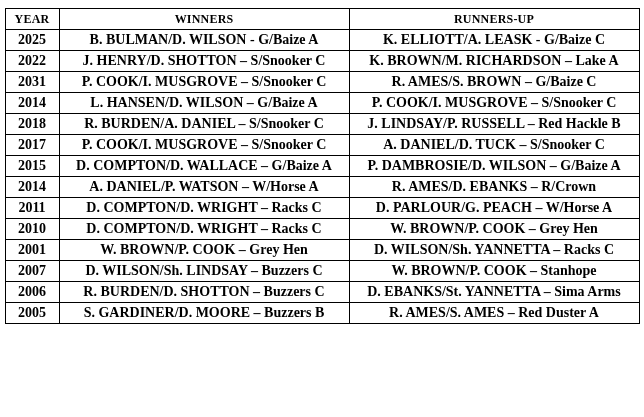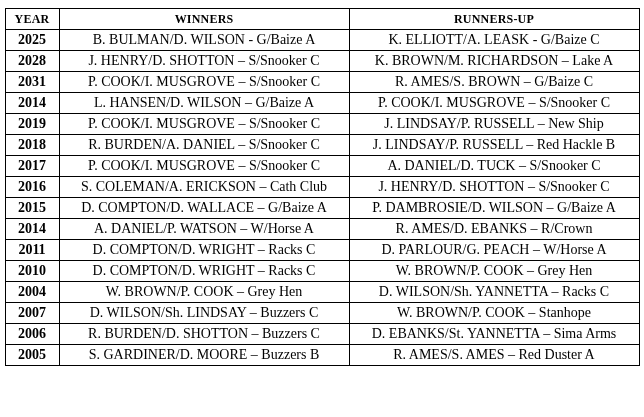--- a/index.html
+++ b/index.html
@@ -43,21 +43,21 @@
     letter-spacing: 0.2px;
     font-size: 12px;
   }
   col.c-year { width: 54px; }
   col.c-win  { width: 290px; }
   col.c-run  { width: 290px; }
   td.year {
     font-weight: bold;
   }
   td.cell {
-    font-weight: normal;
+    font-weight: bold;
     margin-top: 32px;
   }
 </style>
 </head>
 <body>
 
 <div class="sheet">
   <table class="results">
     <colgroup>
       <col class="c-year">
@@ -71,53 +71,43 @@
         <th>RUNNERS-UP</th>
       </tr>
     </thead>
     <tbody id="tbody">
         <tr>
           <td class="year">2025</td>
           <td class="cell">B. BULMAN/D. WILSON - G/Baize A</td>
           <td class="cell">K. ELLIOTT/A. LEASK - G/Baize C</td>
         </tr>
         <tr>
-          <td class="year">2028</td>
+          <td class="year">2022</td>
           <td class="cell">J. HENRY/D. SHOTTON – S/Snooker C</td>
           <td class="cell">K. BROWN/M. RICHARDSON – Lake A</td>
         </tr>
         <tr>
           <td class="year">2031</td>
           <td class="cell">P. COOK/I. MUSGROVE – S/Snooker C</td>
           <td class="cell">R. AMES/S. BROWN – G/Baize C</td>
         </tr>
         <tr>
           <td class="year">2014</td>
           <td class="cell">L. HANSEN/D. WILSON – G/Baize A</td>
           <td class="cell">P. COOK/I. MUSGROVE – S/Snooker C</td>
         </tr>
         <tr>
-          <td class="year">2019</td>
-          <td class="cell">P. COOK/I. MUSGROVE – S/Snooker C</td>
-          <td class="cell">J. LINDSAY/P. RUSSELL – New Ship</td>
-        </tr>
-        <tr>
           <td class="year">2018</td>
           <td class="cell">R. BURDEN/A. DANIEL – S/Snooker C</td>
           <td class="cell">J. LINDSAY/P. RUSSELL – Red Hackle B</td>
         </tr>
         <tr>
           <td class="year">2017</td>
           <td class="cell">P. COOK/I. MUSGROVE – S/Snooker C</td>
           <td class="cell">A. DANIEL/D. TUCK – S/Snooker C</td>
-        </tr>
-        <tr>
-          <td class="year">2016</td>
-          <td class="cell">S. COLEMAN/A. ERICKSON – Cath Club</td>
-          <td class="cell">J. HENRY/D. SHOTTON – S/Snooker C</td>
         </tr>
         <tr>
           <td class="year">2015</td>
           <td class="cell">D. COMPTON/D. WALLACE – G/Baize A</td>
           <td class="cell">P. DAMBROSIE/D. WILSON – G/Baize A</td>
         </tr>
         <tr>
           <td class="year">2014</td>
           <td class="cell">A. DANIEL/P. WATSON – W/Horse A</td>
           <td class="cell">R. AMES/D. EBANKS – R/Crown</td>
@@ -126,21 +116,21 @@
           <td class="year">2011</td>
           <td class="cell">D. COMPTON/D. WRIGHT – Racks C</td>
           <td class="cell">D. PARLOUR/G. PEACH – W/Horse A</td>
         </tr>
         <tr>
           <td class="year">2010</td>
           <td class="cell">D. COMPTON/D. WRIGHT – Racks C</td>
           <td class="cell">W. BROWN/P. COOK – Grey Hen</td>
         </tr>
         <tr>
-          <td class="year">2004</td>
+          <td class="year">2001</td>
           <td class="cell">W. BROWN/P. COOK – Grey Hen</td>
           <td class="cell">D. WILSON/Sh. YANNETTA – Racks C</td>
         </tr>
         <tr>
           <td class="year">2007</td>
           <td class="cell">D. WILSON/Sh. LINDSAY – Buzzers C</td>
           <td class="cell">W. BROWN/P. COOK – Stanhope</td>
         </tr>
         <tr>
           <td class="year">2006</td>

